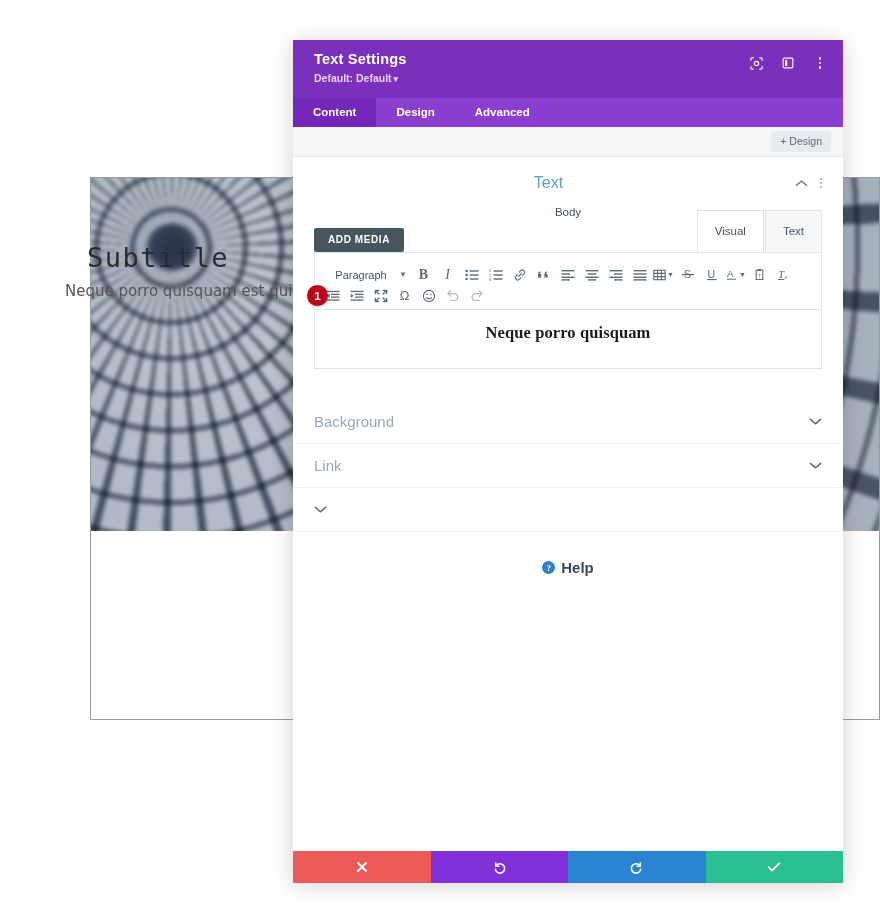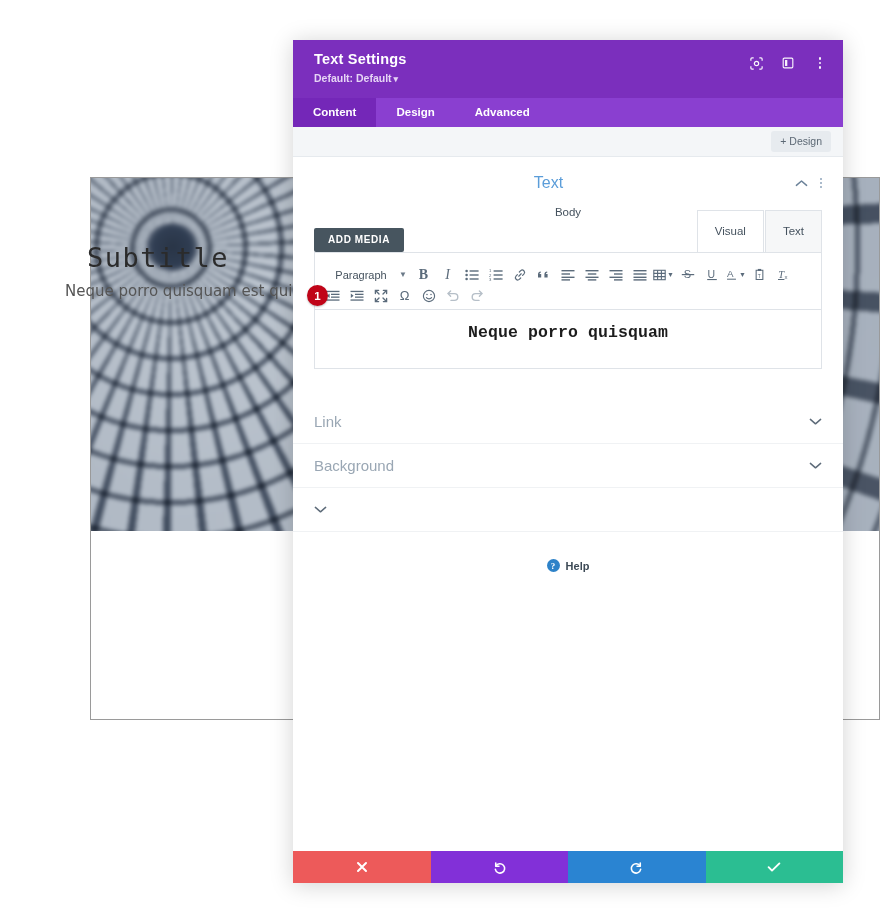--- a/index.html
+++ b/index.html
@@ -361,21 +361,21 @@
   #editor-content {
     border: 1px solid #dfe3e8;
     border-top: none;
     background: #ffffff;
     height: 59px;
     padding: 13px 16px;
     box-sizing: border-box;
     position: relative;
   }
   #editor-text {
-    font-family: Liberation Mono, monospace;
+    font-family: Liberation Serif, serif;
     font-size: 16.5px;
     font-weight: bold;
     color: #1c1c1c;
     letter-spacing: 0.1px;
   }
 
   
   #badge-1 {
     position: absolute;
     left: 307px;
@@ -420,21 +420,21 @@
     margin-top: 27px;
     cursor: pointer;
   }
   #help-icon {
     width: 13px; height: 13px; border-radius: 50%;
     background: #2d82c8; color: #ffffff;
     font-size: 9px; font-weight: bold;
     display: flex; align-items: center; justify-content: center;
     font-family: "Liberation Serif", serif;
   }
-  #help-label { font-size: 11px; color: #3d4a56; font-weight: bold; }
+  #help-label { font-size: 15px; color: #3d4a56; font-weight: bold; }
 
   
   #action-bar {
     display: flex;
     height: 32px;
     flex: 0 0 auto;
   }
   .act {
     flex: 1 1 0;
     display: flex;
@@ -714,42 +714,42 @@
 
         <div id="editor-content">
           <div id="editor-text">Neque porro quisquam</div>
         </div>
       </div>
     </div>
 
     <div style="height:31px"></div>
 
     <div class="collapsed-sec">
+      <span class="title">Background</span>
+      <span class="chev">
+        <svg width="13" height="9" viewBox="0 0 14 9" fill="none" stroke="#5d6b79" stroke-width="1.6" stroke-linecap="round" stroke-linejoin="round">
+            <path d="M1.5 2.2 7 7l5.5-4.8"></path>
+          </svg>
+      </span>
+    </div>
+    <div class="collapsed-sec">
       <span class="title">Link</span>
       <span class="chev">
         <svg width="13" height="9" viewBox="0 0 14 9" fill="none" stroke="#5d6b79" stroke-width="1.6" stroke-linecap="round" stroke-linejoin="round">
             <path d="M1.5 2.2 7 7l5.5-4.8"></path>
           </svg>
       </span>
     </div>
     <div class="collapsed-sec">
-      <span class="title">Background</span>
       <span class="chev">
         <svg width="13" height="9" viewBox="0 0 14 9" fill="none" stroke="#5d6b79" stroke-width="1.6" stroke-linecap="round" stroke-linejoin="round">
             <path d="M1.5 2.2 7 7l5.5-4.8"></path>
           </svg>
       </span>
     </div>
-    <div class="collapsed-sec">
-      <span class="chev">
-        <svg width="13" height="9" viewBox="0 0 14 9" fill="none" stroke="#5d6b79" stroke-width="1.6" stroke-linecap="round" stroke-linejoin="round">
-            <path d="M1.5 2.2 7 7l5.5-4.8"></path>
-          </svg>
-      </span>
-    </div>
 
     <div id="help-row">
       <span id="help-icon">?</span>
       <span id="help-label">Help</span>
     </div>
   </div>
 
   <div id="action-bar">
     <div class="act" id="act-cancel">
       <svg width="12" height="12" viewBox="0 0 12 12" fill="none" stroke="#ffffff" stroke-width="2" stroke-linecap="round">

